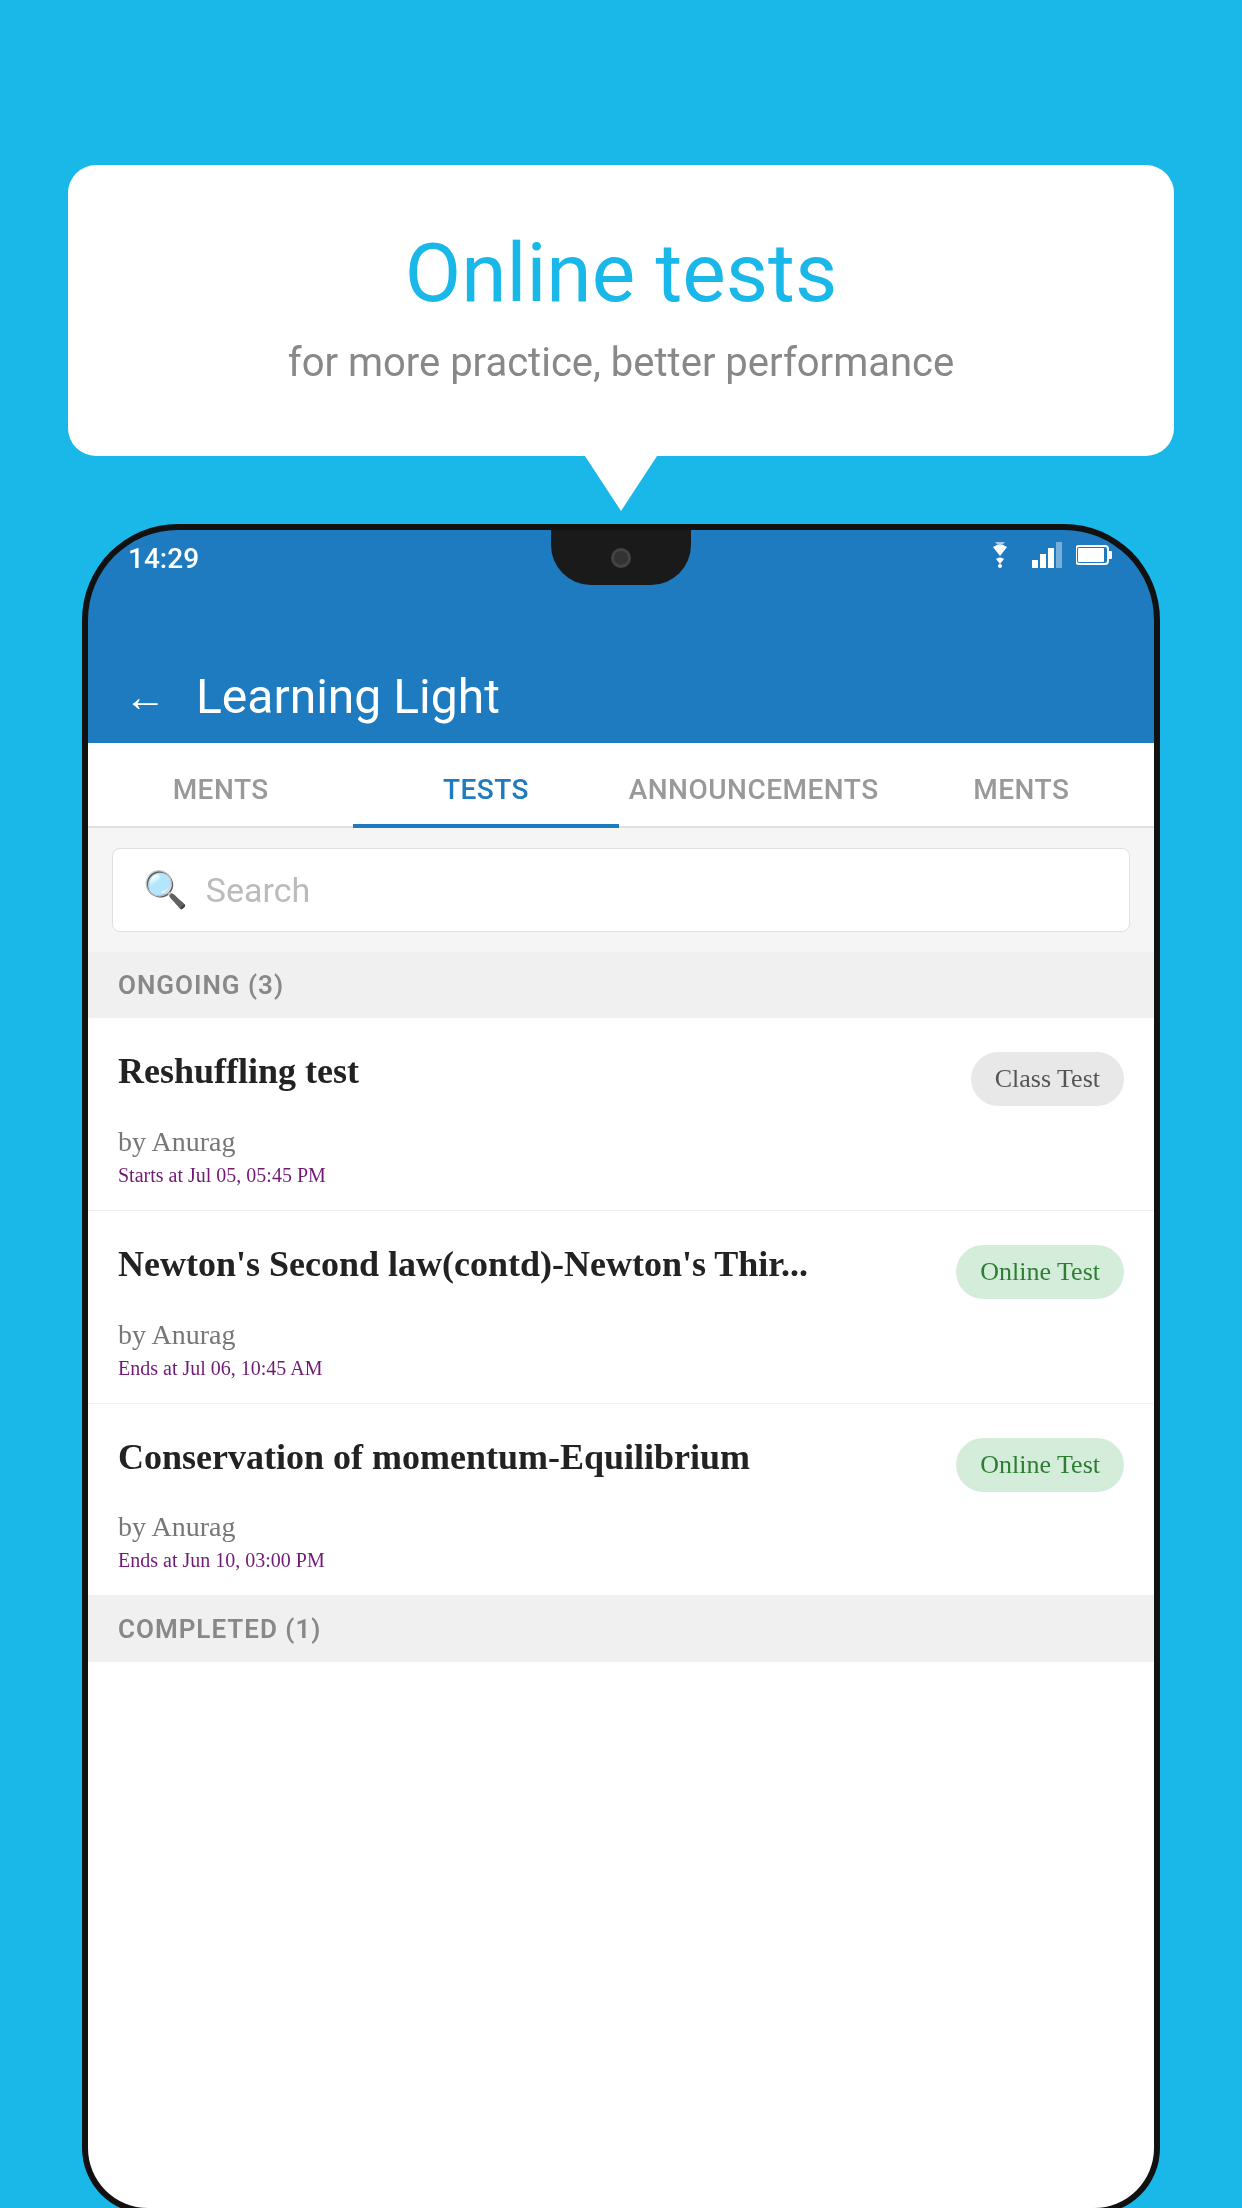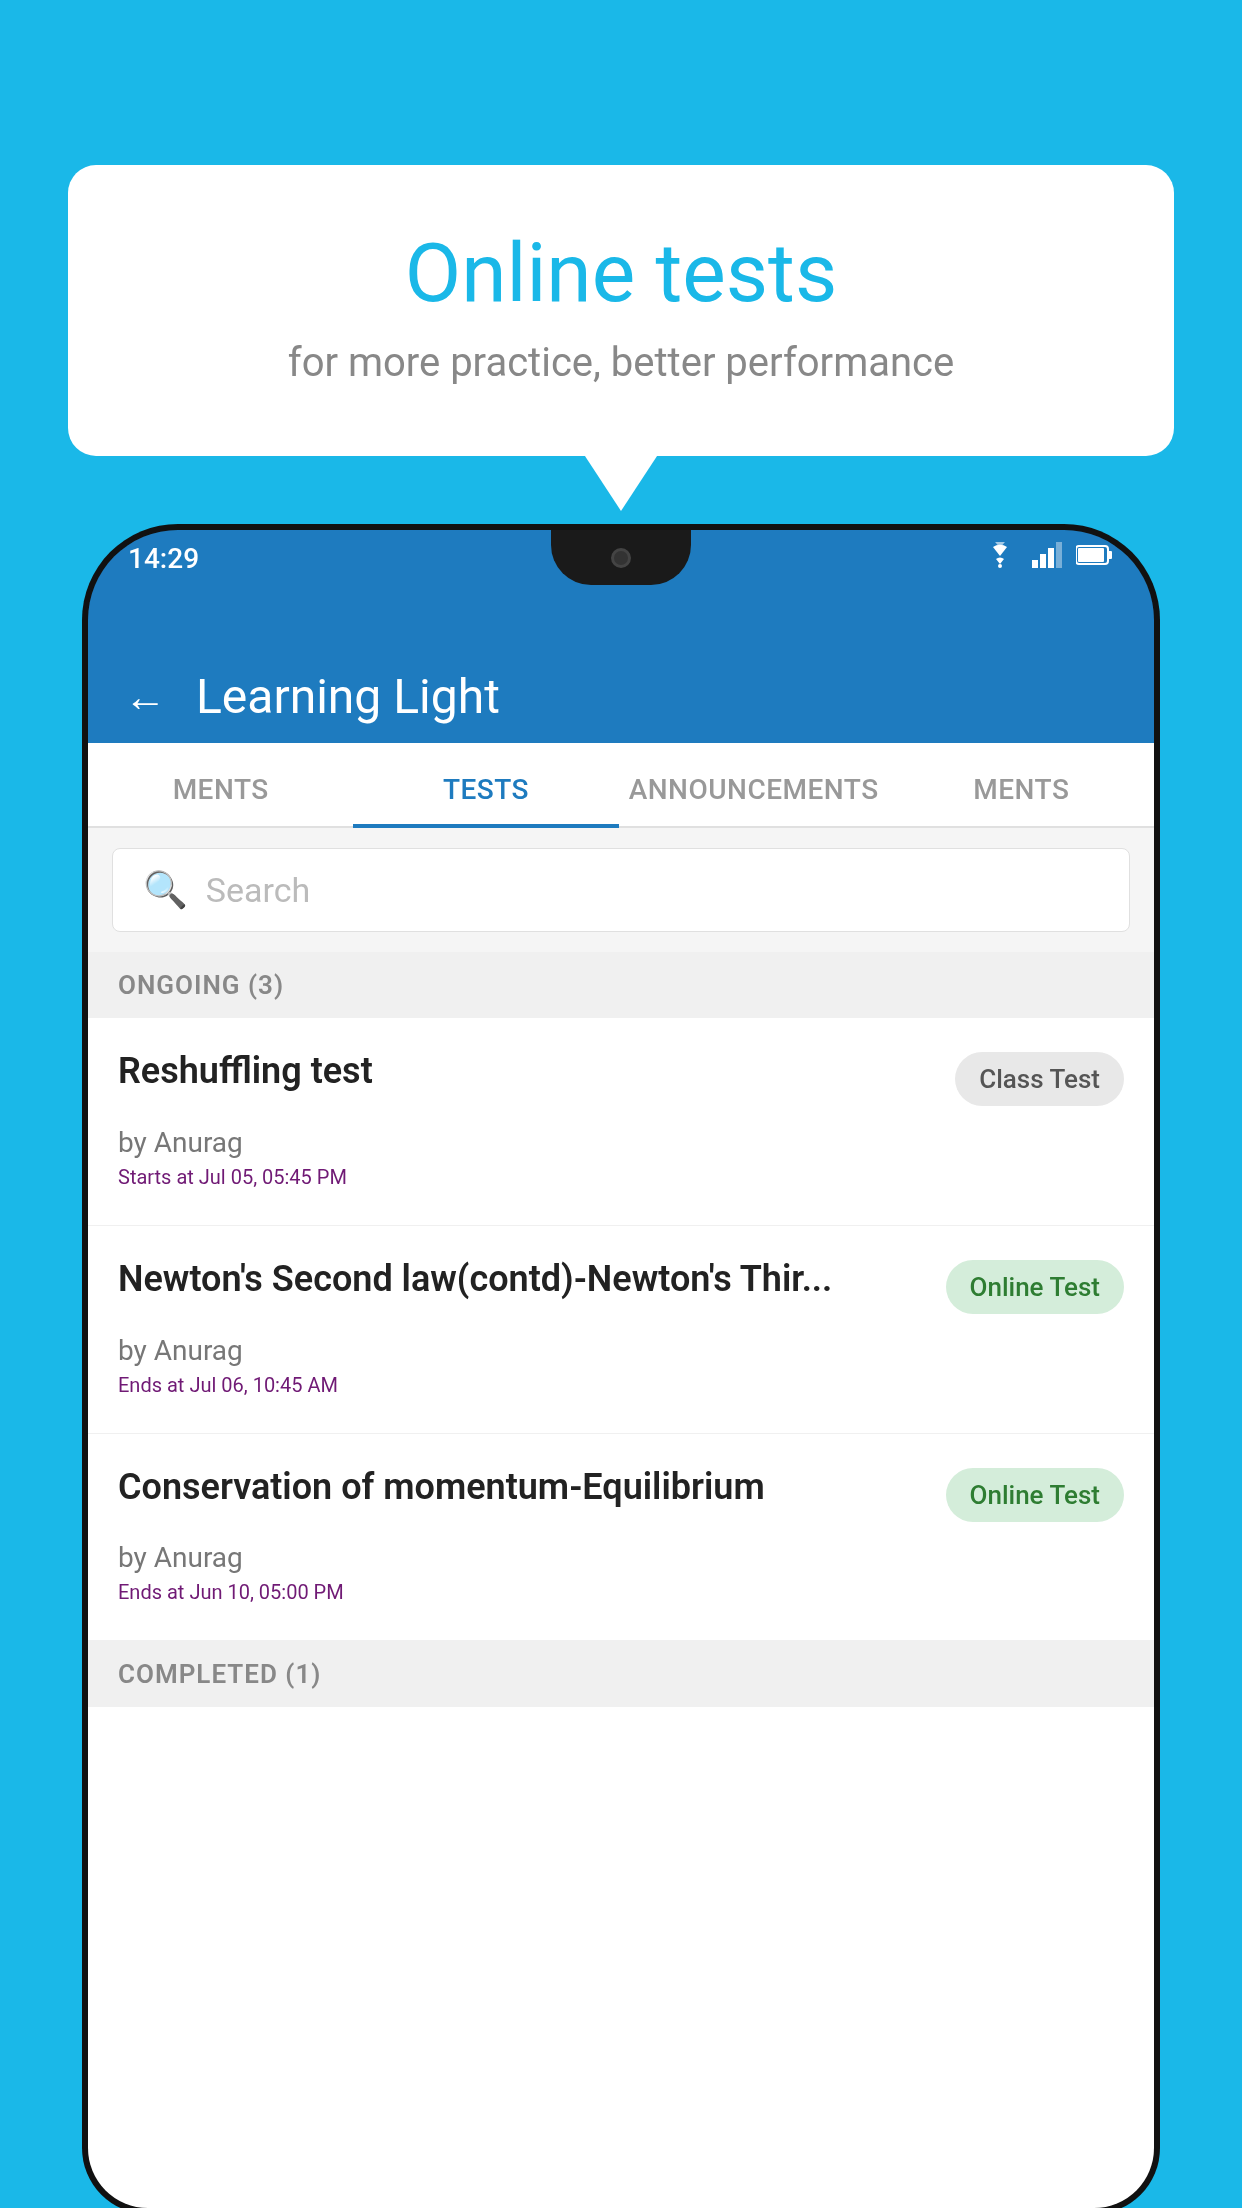--- a/index.html
+++ b/index.html
@@ -211,26 +211,27 @@
       padding: 18px 30px;
       font-size: 26px;
       color: #888;
       letter-spacing: 1px;
       font-weight: 600;
     }
 
     
     .test-item {
       background: white;
-      padding: 30px 30px 36px;
+      padding: 30px 30px 23px;
       border-bottom: 1px solid #f0f0f0;
       display: flex;
       align-items: flex-start;
       justify-content: space-between;
       gap: 20px;
+      font-family: Liberation Serif, serif;
     }
 
     .test-info {
       flex: 1;
     }
 
     .test-name {
       font-size: 36px;
       color: #222;
       font-weight: 600;
@@ -374,21 +375,21 @@
         </div>
       </div>
       <div class="test-badge badge-online">Online Test</div>
     </div>
 
     <div class="test-item">
       <div class="test-info">
         <div class="test-name">Conservation of momentum-Equilibrium</div>
         <div class="test-by">by Anurag</div>
         <div class="test-time">
-          <span>Ends at</span>&nbsp;<span>Jun 10, 05:00 PM</span>
+          <span>Ends at</span>&nbsp;<span>Jun 10, 03:00 PM</span>
         </div>
       </div>
       <div class="test-badge badge-online">Online Test</div>
     </div>
 
     <div class="section-header">COMPLETED (1)</div>
 
   </div>
 </div>
 

